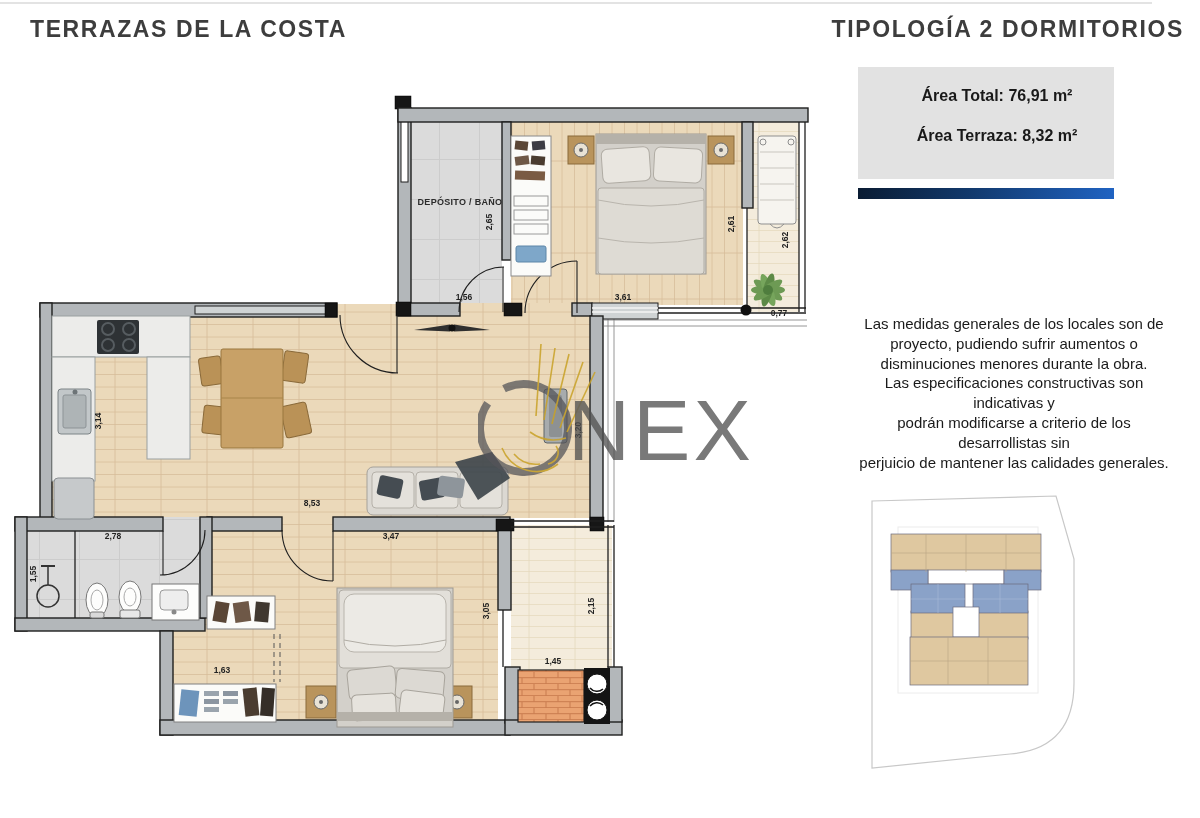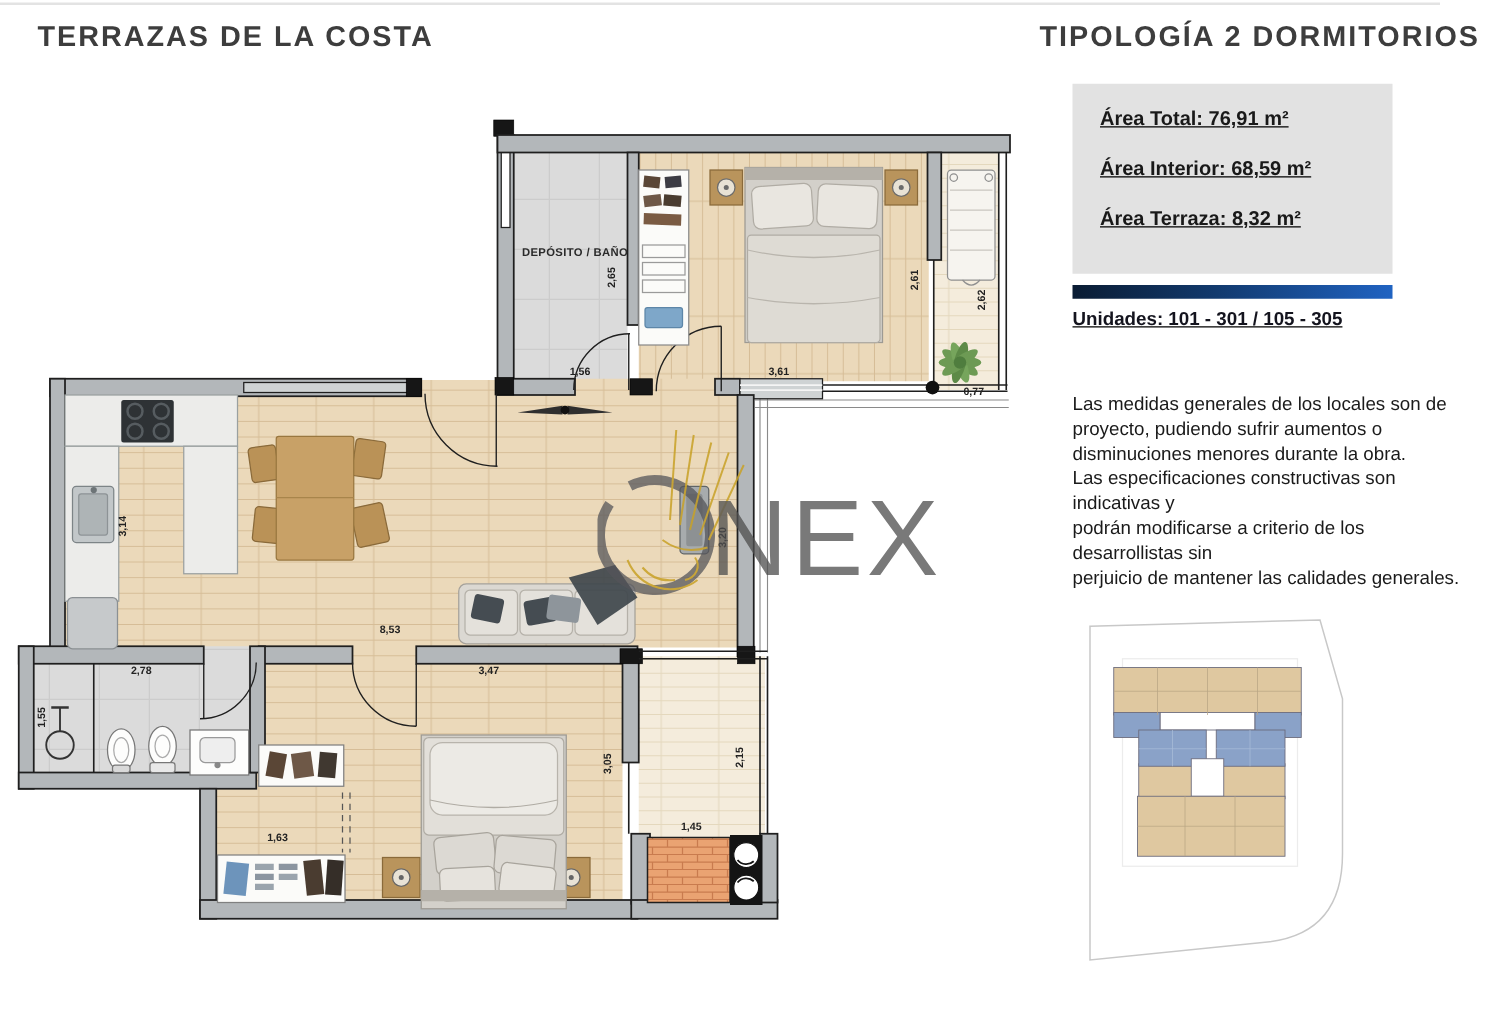--- a/index.html
+++ b/index.html
@@ -1,23 +1,23 @@
 <!DOCTYPE html>
 <html><head>
 <meta charset="utf-8">
 <style>
   html,body{margin:0;padding:0;background:#fff;}
   .stage{position:relative;width:1200px;height:818px;background:#fff;overflow:hidden;
-         font-family:"Liberation Sans",sans-serif;}
+         font-family:"Liberation Sans",sans-serif;text-align:center;}
   .hairline{position:absolute;left:0;top:2px;width:1152px;height:2px;background:#e3e3e3;}
   .title{position:absolute;top:16px;font-size:23px;font-weight:600;letter-spacing:1.6px;
          color:#3d3d3d;white-space:nowrap;}
   .title-left{left:30px;}
   .title-right{right:16px;}
-  .info{position:absolute;left:858px;top:67px;width:256px;text-decoration:underline;}
+  .info{position:absolute;left:858px;top:67px;width:256px;}
   .area-box{background:#e2e2e2;padding:20px 0 16px 22px;}
   .area-line{font-size:16px;font-weight:700;color:#191919;margin:0 0 22px 0;}
   .area-line:last-child{margin-bottom:18px;}
   .blue-bar{margin-top:9px;height:11px;width:256px;
             background:linear-gradient(90deg,#0a1c33 0%,#123a6e 45%,#2063c2 100%);}
   .unidades{margin-top:8px;font-size:15px;font-weight:700;color:#14141e;}
   .disclaimer{position:absolute;left:858px;top:314px;width:312px;font-size:15px;
               line-height:1.32;color:#1a1a1a;white-space:pre-line;}
   .plan-svg{position:absolute;left:0;top:85px;}
   .site-svg{position:absolute;left:860px;top:487px;}
@@ -37,25 +37,23 @@
 
 <div class="stage">
   <div class="hairline"></div>
 
   <div class="title title-left">TERRAZAS DE LA COSTA</div>
   <div class="title title-right">TIPOLOGÍA 2 DORMITORIOS</div>
 
   <div class="info">
     <div class="area-box">
       <p class="area-line">Área Total: 76,91 m²</p>
-      <p class="area-line">Área Interior: 68,59 m²</p>
       <p class="area-line">Área Terraza: 8,32 m²</p>
     </div>
     <div class="blue-bar"></div>
-    <div class="unidades">Unidades: 101 - 301 / 105 - 305</div>
   </div>
 
   <div class="disclaimer">Las medidas generales de los locales son de
 proyecto, pudiendo sufrir aumentos o
 disminuciones menores durante la obra.
 Las especificaciones constructivas son indicativas y
 podrán modificarse a criterio de los desarrollistas sin
 perjuicio de mantener las calidades generales.</div>
 
   <svg class="plan-svg" width="820" height="670" viewBox="0 85 820 670">

